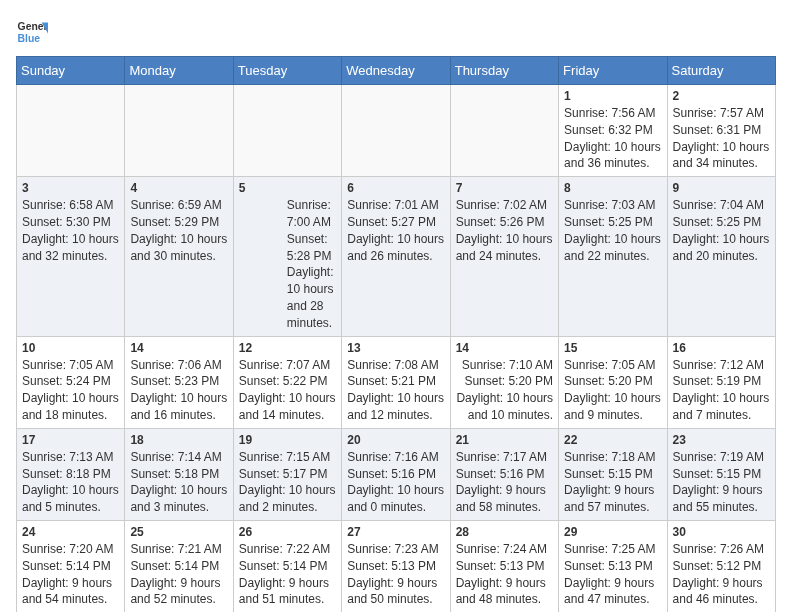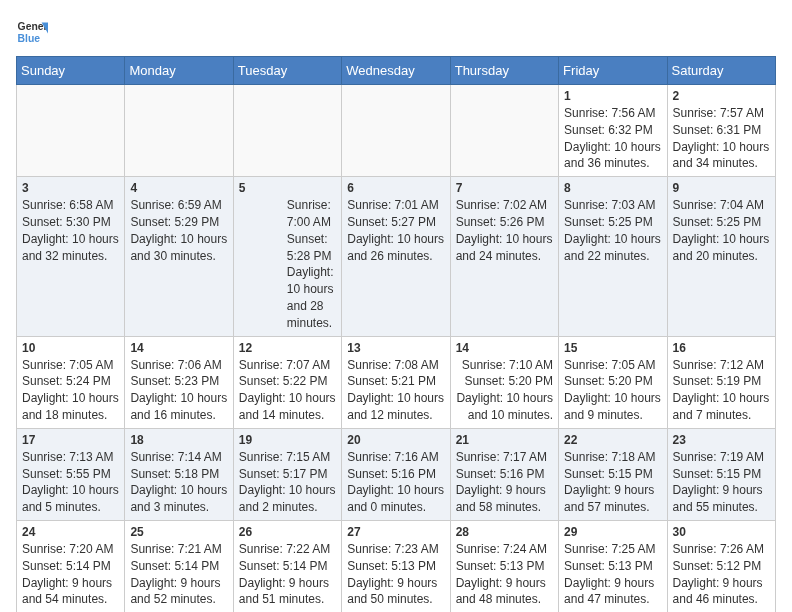--- a/index.html
+++ b/index.html
@@ -215,21 +215,21 @@
           <span class="day-num">16</span>
           <div class="day-info" style="white-space: pre-line;">Sunrise: 7:12 AM
 Sunset: 5:19 PM
 Daylight: 10 hours and 7 minutes.</div>
         </td>
       </tr>
       <tr>
         <td class="alt-row">
           <span class="day-num">17</span>
           <div class="day-info" style="white-space: pre-line;">Sunrise: 7:13 AM
-Sunset: 5:55 PM
+Sunset: 8:18 PM
 Daylight: 10 hours and 5 minutes.</div>
         </td>
         <td class="alt-row">
           <span class="day-num">18</span>
           <div class="day-info" style="white-space: pre-line;">Sunrise: 7:14 AM
 Sunset: 5:18 PM
 Daylight: 10 hours and 3 minutes.</div>
         </td>
         <td class="alt-row">
           <span class="day-num">19</span>

